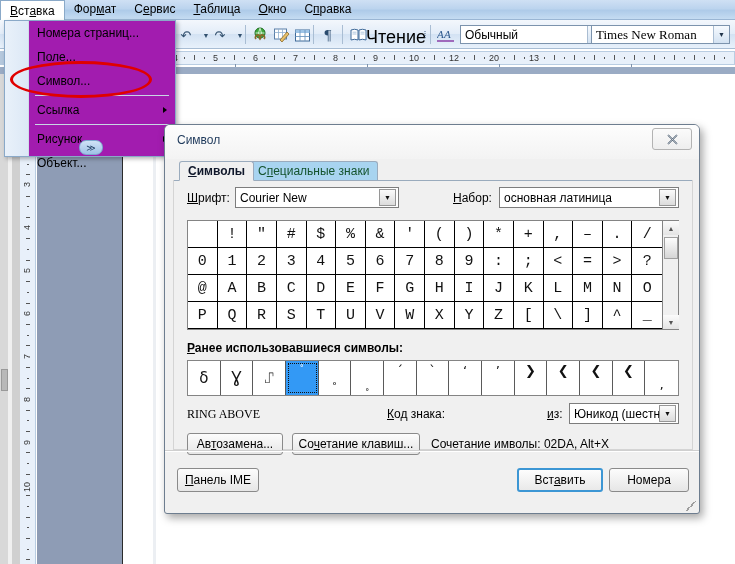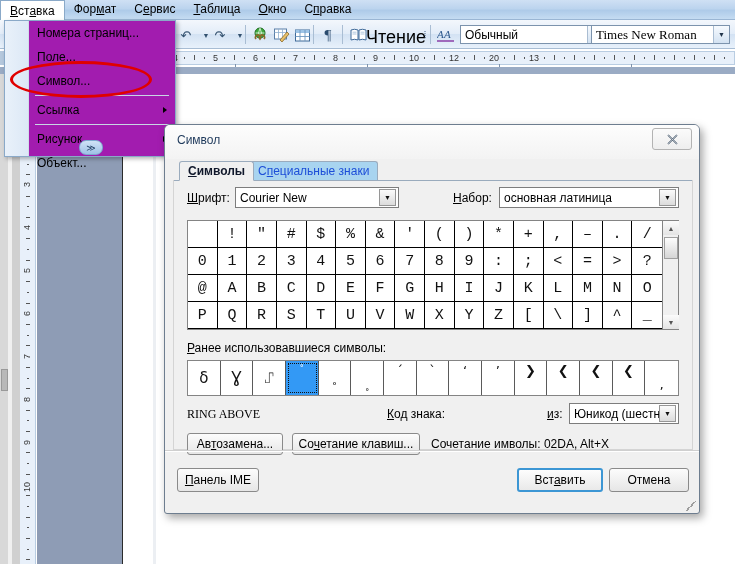--- a/index.html
+++ b/index.html
@@ -178,21 +178,21 @@
     display:flex;align-items:center;justify-content:center;
     font-size:11px;color:#43566b;font-family:"Liberation Sans",sans-serif;
   }
   .tab{
     position:absolute;top:36px;height:20px;line-height:19px;
     padding:0 8px;font-size:12px;
     border:1px solid #9aabbd;border-bottom:none;
     border-radius:3px 3px 0 0;box-sizing:border-box;
   }
   .tab.sel{background:#f0f0f0;border-bottom:1px solid #f0f0f0;z-index:3;color:#0f172a;font-weight:bold;}
-  .tab.unsel{background:#a8d4f0;color:#1d4ed8;}
+  .tab.unsel{background:#a8d4f0;color:#14532d;}
   #tabline{
     position:absolute;left:8px;top:55px;width:520px;height:1px;background:#9aabbd;
   }
 
   .dl-label{position:absolute;font-size:12px;color:#000;}
   .dlg-combo{
     position:absolute;background:#fff;border:1px solid #7d7d7d;
     box-sizing:border-box;height:21px;display:flex;align-items:center;
   }
   .dlg-combo .txt{padding-left:4px;flex:1;white-space:nowrap;overflow:hidden;font-size:12px;}
@@ -640,21 +640,21 @@
         <div class="cell">^</div>
         <div class="cell">_</div>
       </div>
     <div id="gridscroll">
       <div class="sb-btn" style="top:0;">▲</div>
       <div id="sb-thumb"></div>
       <div class="sb-btn" style="bottom:0;">▼</div>
     </div>
   </div>
 
-  <div class="dl-label" style="left:22px;top:216px;">
+  <div class="dl-label" style="left:22px;top:216px;font-weight:bold;">
     <span style="text-decoration:underline;">Р</span><span>анее использовавшиеся символы:</span>
   </div>
   <div id="recwrap">
       <div class="rcell">δ</div>
       <div class="rcell">Ɣ</div>
       <div class="rcell">⑀</div>
       <div class="rcell sel" style="font-size: 9px; align-items: flex-start; padding-top: 3px; color: rgb(255, 255, 255);">˚</div>
       <div class="rcell" style="font-size: 11px;">˳</div>
       <div class="rcell" style="font-size: 9px; align-items: flex-end; padding-bottom: 4px;">˳</div>
       <div class="rcell" style="font-size: 13px; align-items: flex-start; padding-top: 2px;">´</div>
@@ -690,16 +690,16 @@
 
   <div id="dlg-footline"></div>
   <div id="dlg-footline2"></div>
 
   <div class="dlg-btn" style="left:12px;top:343px;width:82px;height:24px;">
     <span><span style="text-decoration:underline;">П</span>анель IME</span>
   </div>
   <div class="dlg-btn primary" style="left:352px;top:343px;width:86px;height:24px;">
     <span>Вст<span style="text-decoration:underline;">а</span>вить</span>
   </div>
-  <div class="dlg-btn" style="left:444px;top:343px;width:80px;height:24px;">Отмена</div>
+  <div class="dlg-btn" style="left:444px;top:343px;width:80px;height:24px;">Номера</div>
 
   <div id="grip"></div>
 </div>
 
 </body></html>

